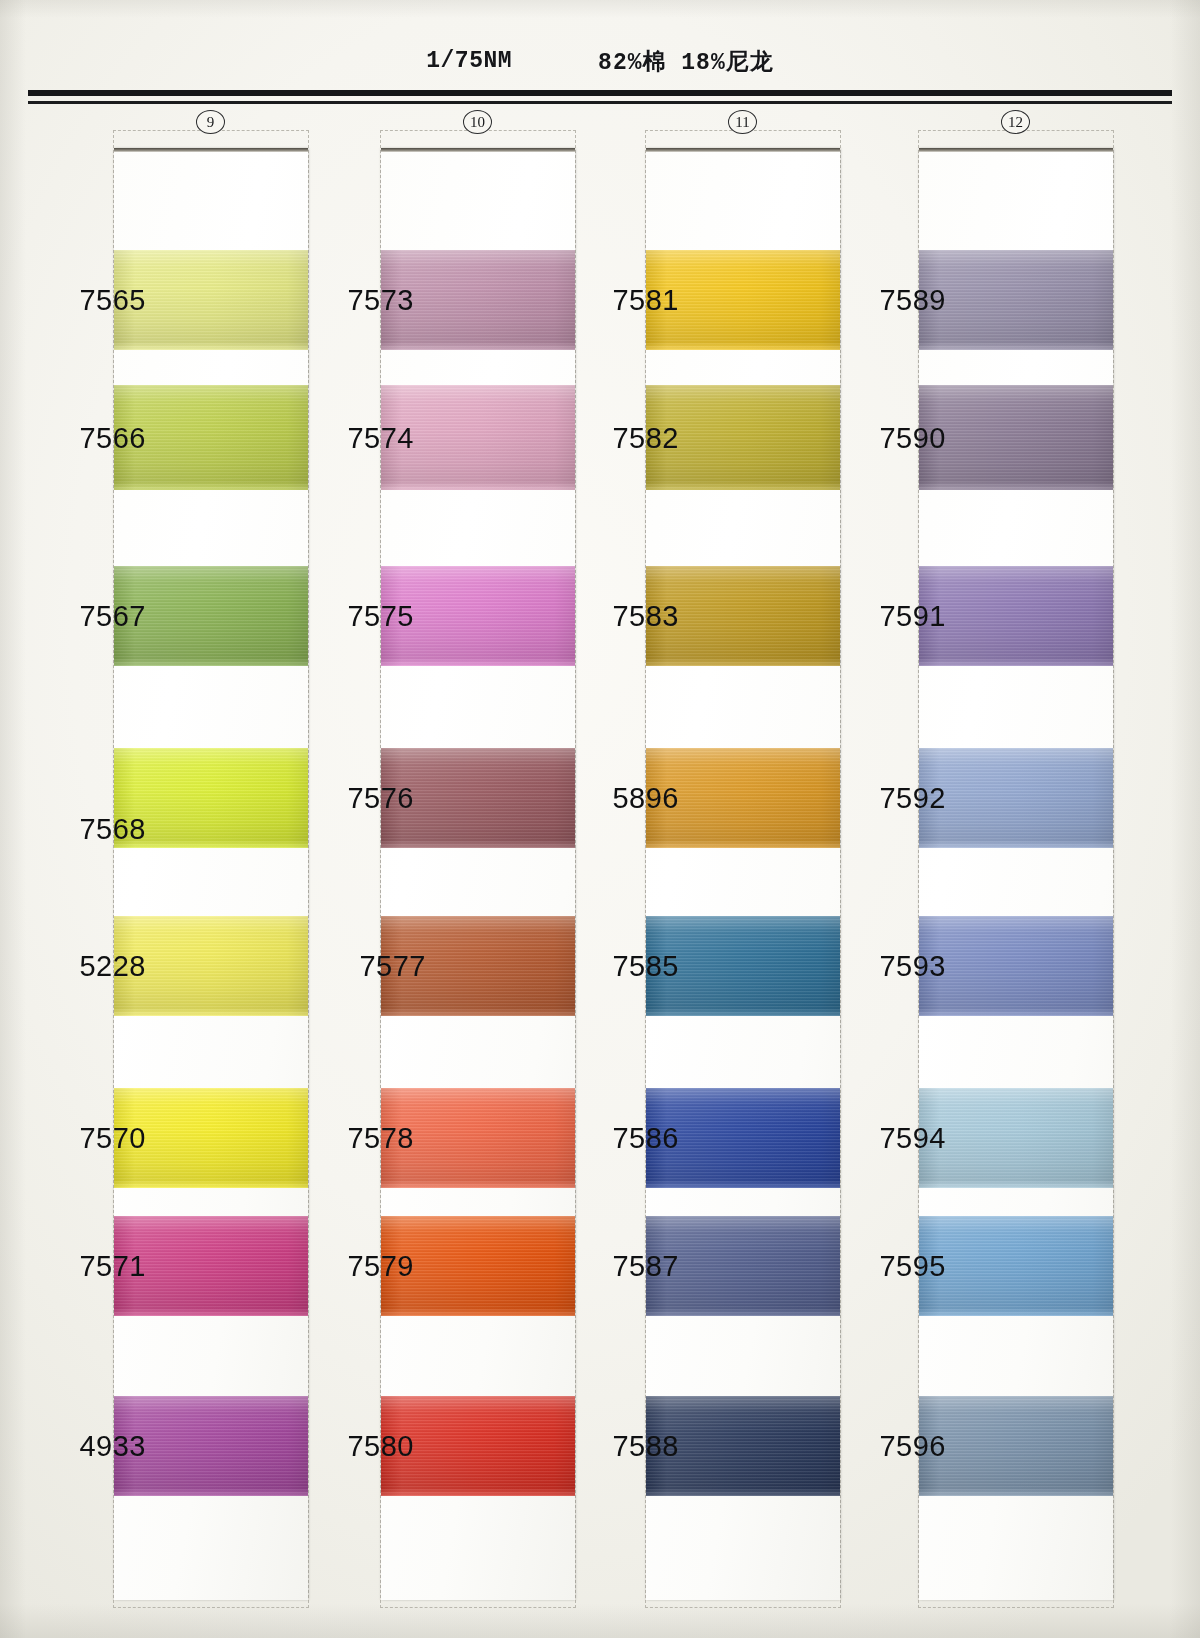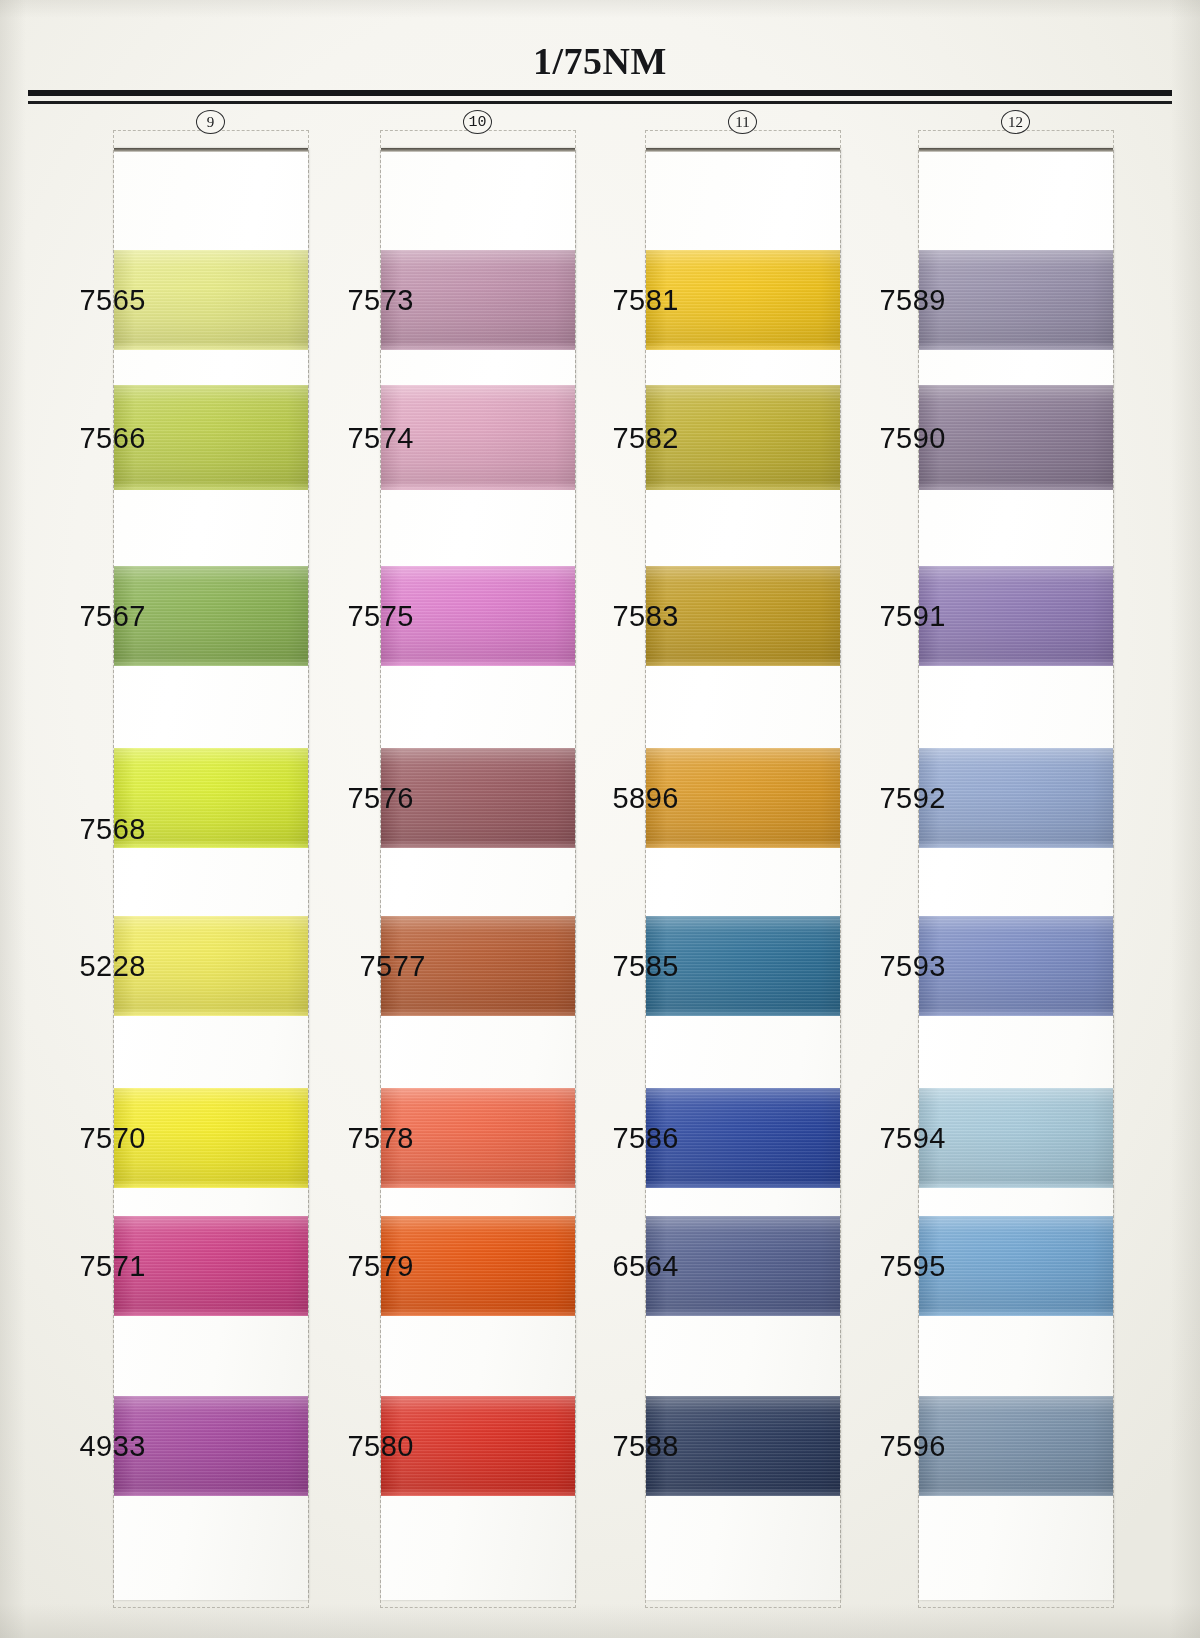--- a/index.html
+++ b/index.html
@@ -41,23 +41,23 @@
     left: 0; right: 0;
     top: 30px;
     height: 62px;
     display: flex;
     align-items: center;
     justify-content: center;
     gap: 86px;
     z-index: 4;
   }
   .hdr-text {
-    font-family: Liberation Serif, serif;
+    font-family: Liberation Mono, monospace;
     font-weight: bold;
-    font-size: 38px;
+    font-size: 23px;
     letter-spacing: .5px;
     color: #16171a;
     white-space: nowrap;
     text-shadow: 1px 1px 0 rgba(255,255,255,.55);
   }
   .hdr-comp { letter-spacing: 1px; }
 
   #rules {
     position: absolute;
     left: 28px; right: 28px;
@@ -176,20 +176,21 @@
     transform: translateY(-50%);
   }
 </style>
 </head>
 <body>
 
 <div id="page">
 
   <div id="header">
     <span class="hdr-text">1/75NM</span>
+    <span class="hdr-text hdr-comp">82%棉  18%尼龙</span>
   </div>
 
   <div id="rules">
     <div class="rule-thick"></div>
     <div class="rule-gap"></div>
     <div class="rule-thin"></div>
   </div>
 
   <div id="columns-root">
       <div class="col-badge" style="left: 196px; top: 110px;">9</div>
@@ -223,21 +224,21 @@
           <div class="band" style="top: 1068px; height: 100px; background: rgb(207, 63, 133);">
             <div class="yarn"></div>
             <div class="sheen"></div>
           </div>
           <div class="band" style="top: 1248px; height: 100px; background: rgb(165, 73, 159);">
             <div class="yarn"></div>
             <div class="sheen"></div>
           </div>
         </div>
       </div>
-      <div class="col-badge" style="left: 463px; top: 110px; font-family: Liberation Mono, monospace;">10</div>
+      <div class="col-badge" style="left: 463px; top: 110px;">10</div>
       <div class="column" style="left: 380px;">
         <div class="card-outline"></div>
         <div class="card">
           <div class="band" style="top: 102px; height: 100px; background: rgb(193, 146, 173);">
             <div class="yarn"></div>
             <div class="sheen"></div>
           </div>
           <div class="band" style="top: 237px; height: 105px; background: rgb(226, 167, 194);">
             <div class="yarn"></div>
             <div class="sheen"></div>
@@ -361,21 +362,21 @@
     <div class="swatch-label" style="left: 330px; width: 96px; top: 966px;">7577</div>
     <div class="swatch-label" style="left: 318px; width: 96px; top: 1138px;">7578</div>
     <div class="swatch-label" style="left: 318px; width: 96px; top: 1266px;">7579</div>
     <div class="swatch-label" style="left: 318px; width: 96px; top: 1446px;">7580</div>
     <div class="swatch-label" style="left: 583px; width: 96px; top: 300px;">7581</div>
     <div class="swatch-label" style="left: 583px; width: 96px; top: 437.5px;">7582</div>
     <div class="swatch-label" style="left: 583px; width: 96px; top: 616px;">7583</div>
     <div class="swatch-label" style="left: 583px; width: 96px; top: 798px;">5896</div>
     <div class="swatch-label" style="left: 583px; width: 96px; top: 966px;">7585</div>
     <div class="swatch-label" style="left: 583px; width: 96px; top: 1138px;">7586</div>
-    <div class="swatch-label" style="left: 583px; width: 96px; top: 1266px;">6564</div>
+    <div class="swatch-label" style="left: 583px; width: 96px; top: 1266px;">7587</div>
     <div class="swatch-label" style="left: 583px; width: 96px; top: 1446px; text-align: right;">7588</div>
     <div class="swatch-label" style="left: 850px; width: 96px; top: 300px;">7589</div>
     <div class="swatch-label" style="left: 850px; width: 96px; top: 437.5px;">7590</div>
     <div class="swatch-label" style="left: 850px; width: 96px; top: 616px;">7591</div>
     <div class="swatch-label" style="left: 850px; width: 96px; top: 798px;">7592</div>
     <div class="swatch-label" style="left: 850px; width: 96px; top: 966px;">7593</div>
     <div class="swatch-label" style="left: 850px; width: 96px; top: 1138px;">7594</div>
     <div class="swatch-label" style="left: 850px; width: 96px; top: 1266px;">7595</div>
     <div class="swatch-label" style="left: 850px; width: 96px; top: 1446px;">7596</div>
   </div>

